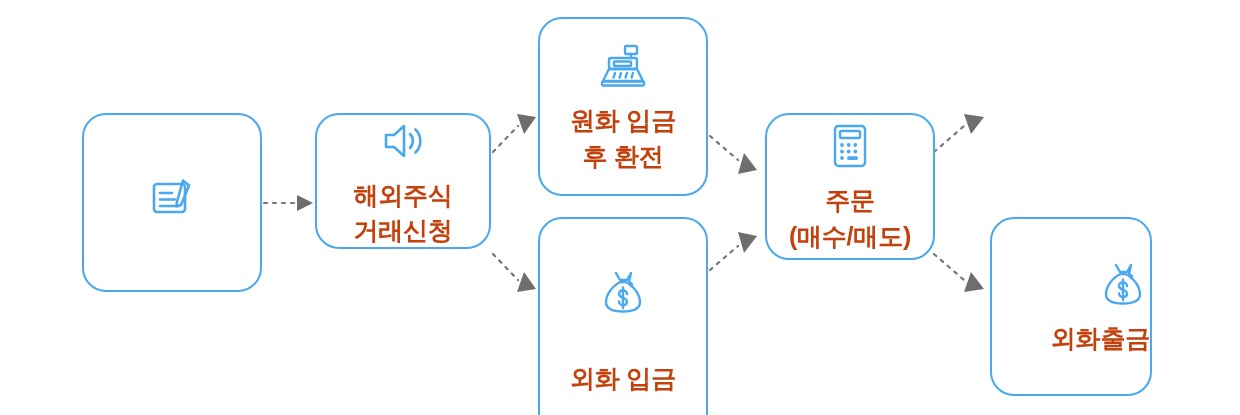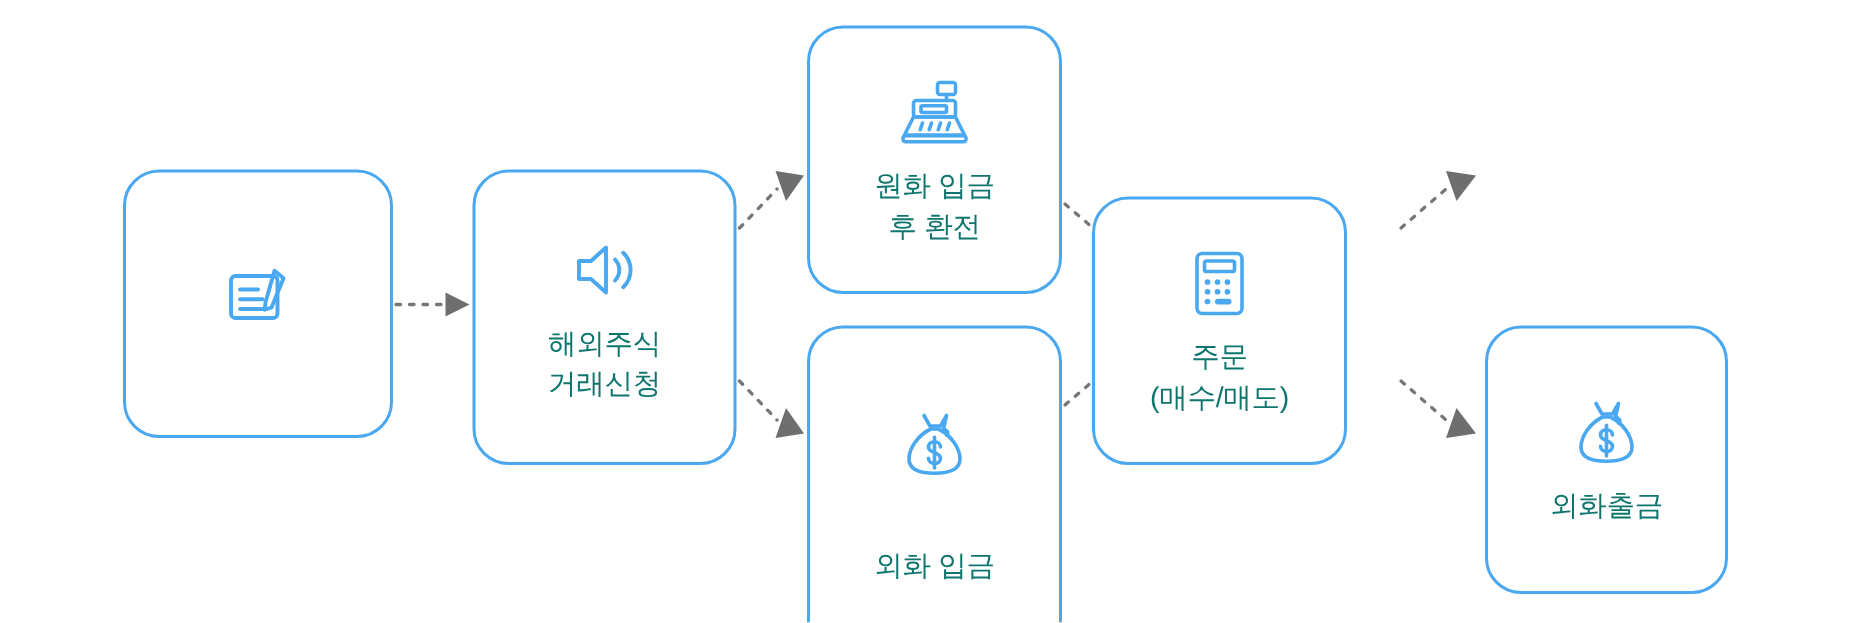--- a/index.html
+++ b/index.html
@@ -28,35 +28,35 @@
     align-items: center;
     justify-content: center;
   }
   .node-icon {
     display: block;
     line-height: 0;
     margin-bottom: 10px;
   }
   .node-label {
     text-align: center;
-    color: #0f766e;
-    font-weight: normal;
-    font-size: 19px;
+    color: #c2410c;
+    font-weight: bold;
+    font-size: 25px;
     line-height: 1.42;
     letter-spacing: -0.2px;
     white-space: pre-line;
   }
   
   #node-account      { left: 82px;  top: 113px; width: 180px; height: 179px; }
-  #node-apply        { left: 315px; top: 113px; width: 176px; height: 197px; }
+  #node-apply        { left: 315px; top: 113px; width: 176px; height: 136px; }
   #node-krw-deposit  { left: 538px; top: 17px;  width: 170px; height: 179px; }
   #node-fx-deposit   { left: 538px; top: 217px; width: 170px; height: 227px; gap: 32px; }
-  #node-order        { left: 728px; top: 113px; width: 170px; height: 179px; margin-top: 18px; }
+  #node-order        { left: 765px; top: 113px; width: 170px; height: 147px; }
   #node-krw-withdraw { left: 990px; top: 17px;  width: 162px; height: 179px; }
-  #node-fx-withdraw  { left: 990px; top: 217px; width: 162px; height: 179px; }
+  #node-fx-withdraw  { left: 990px; top: 217px; width: 162px; height: 179px; align-items: flex-end; }
 
   .connector {
     position: absolute;
     overflow: visible;
   }
   .conn-line {
     stroke: #767676;
     stroke-width: 2.2;
     stroke-linecap: round;
     stroke-dasharray: 3 6;

